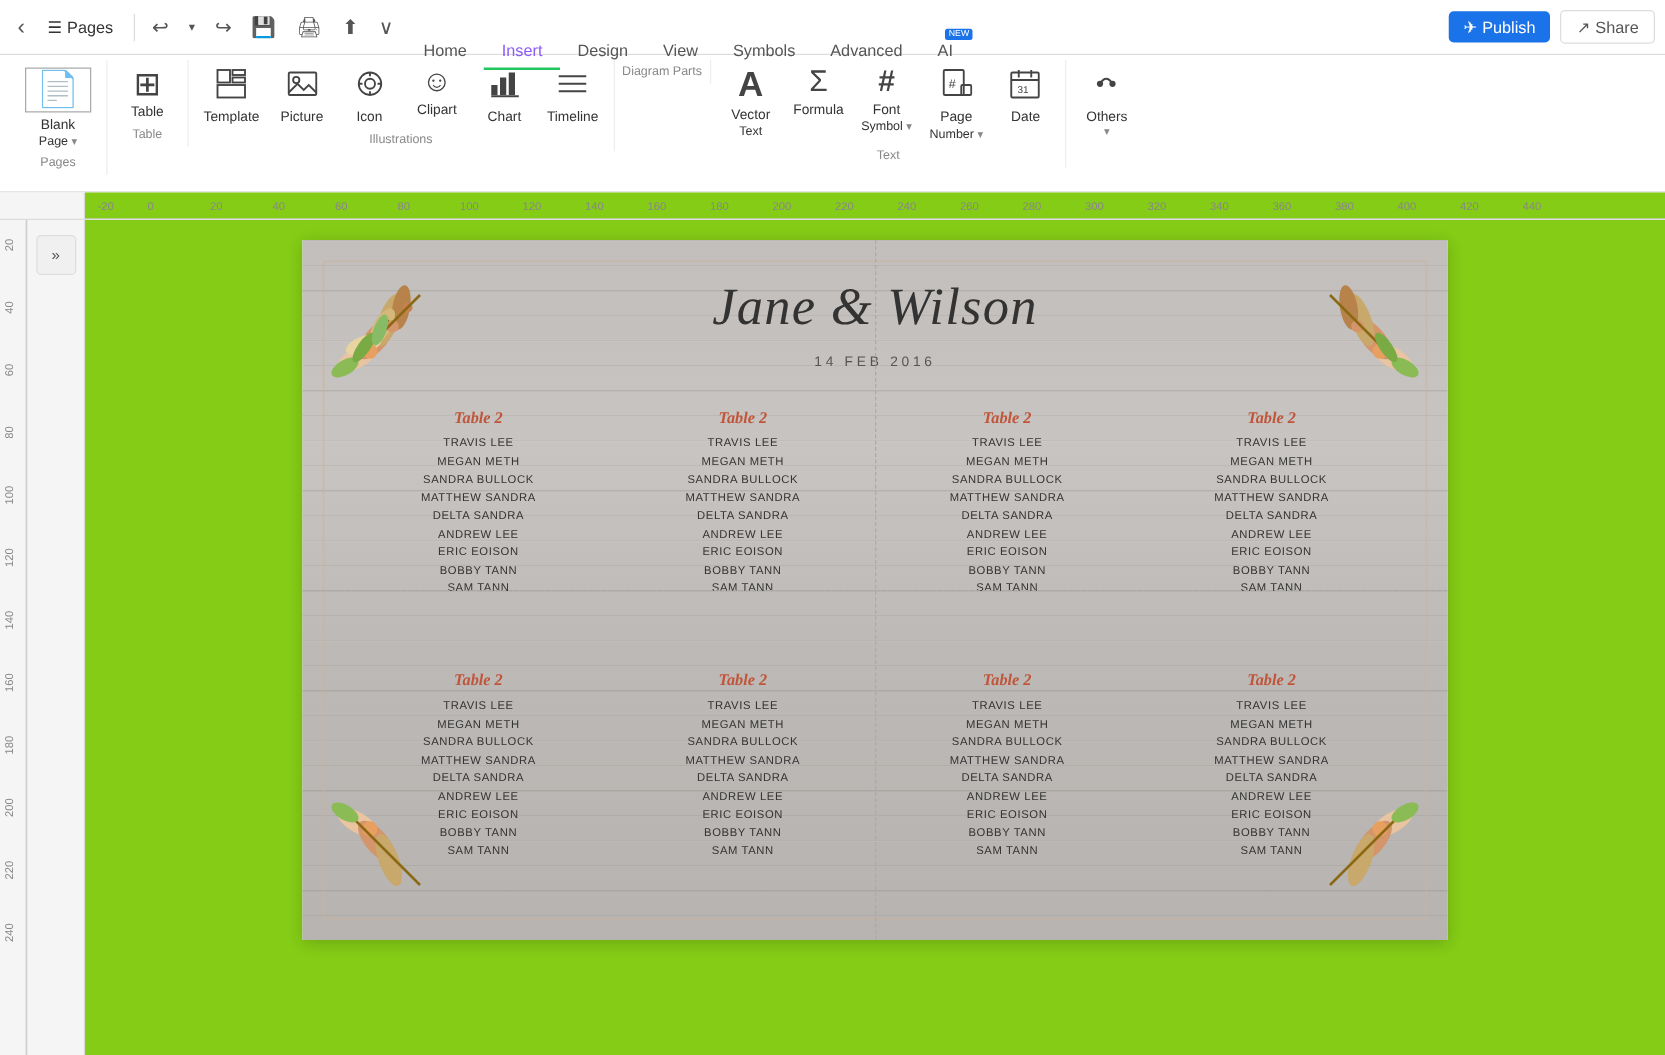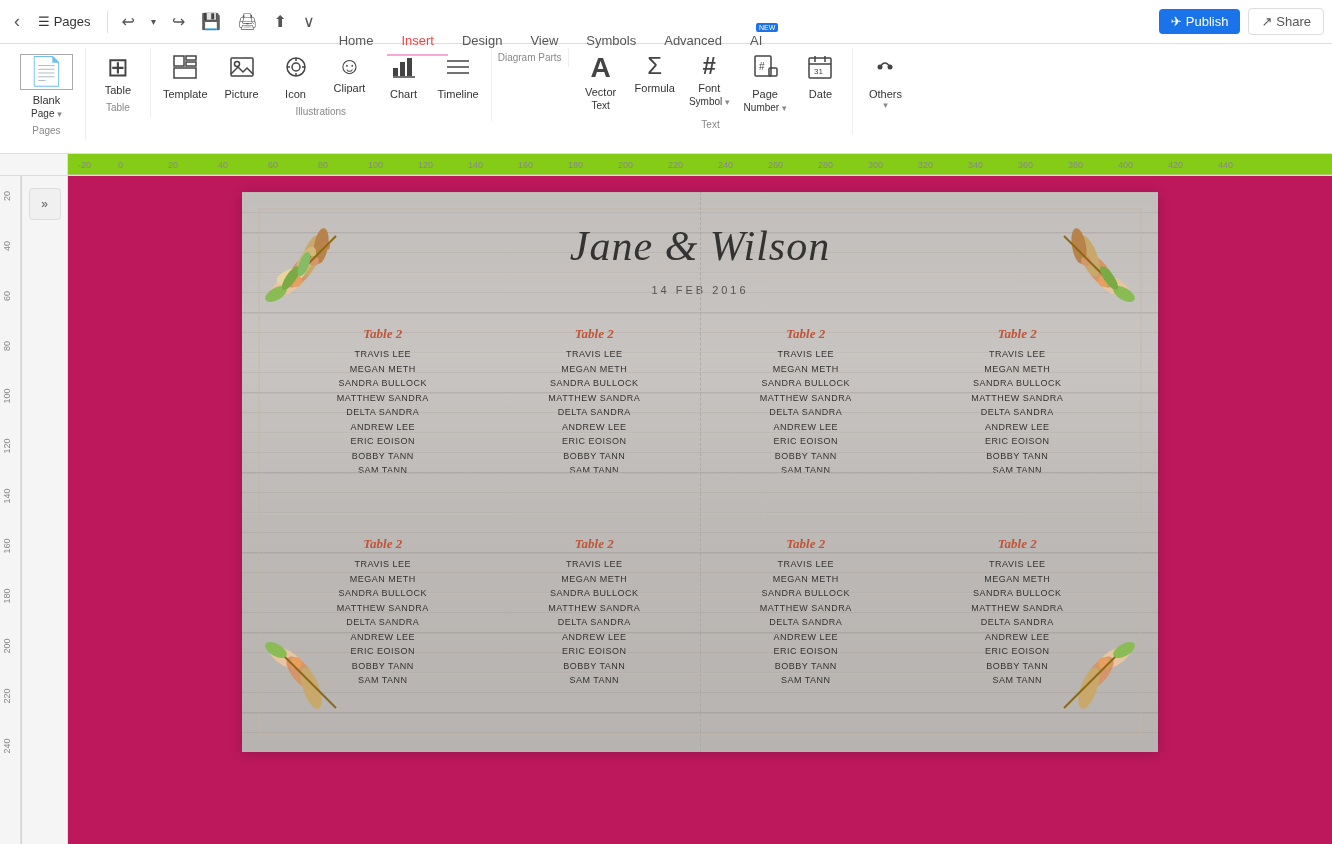--- a/index.html
+++ b/index.html
@@ -145,21 +145,21 @@
   <span class="nav-icon-btn">↩</span>
   <span class="nav-icon-btn" style="font-size:10px;">▾</span>
   <span class="nav-icon-btn">↪</span>
   <span class="nav-icon-btn">💾</span>
   <span class="nav-icon-btn">🖨</span>
   <span class="nav-icon-btn">⬆</span>
   <span class="nav-icon-btn">∨</span>
 
   <div class="nav-tabs">
     <span class="nav-tab">Home</span>
-    <span class="nav-tab active" style="color:#ef4444; border-bottom:2px solid #f9a8d4;">Insert</span>
+    <span class="nav-tab active" style="color:#8b5cf6; border-bottom:2px solid #22c55e;">Insert</span>
     <span class="nav-tab">Design</span>
     <span class="nav-tab">View</span>
     <span class="nav-tab">Symbols</span>
     <span class="nav-tab">Advanced</span>
     <span class="nav-tab" style="position:relative;text-align:right;">
       AI<span style="position:absolute;top:-4px;right:-2px;background:#1a73e8;color:#fff;font-size:7px;padding:1px 3px;border-radius:2px;">NEW</span>
     </span>
   </div>
 
   <div class="nav-right">
@@ -381,21 +381,21 @@
         <text x="10" y="570" font-size="9" fill="#888" transform="rotate(-90,10,570)" text-anchor="middle">240</text>
       </svg>
     </div>
 
     <div style="width:46px; background:#f5f5f5; border-right:1px solid #ddd; display:flex; flex-direction:column; align-items:center; padding-top:8px; flex-shrink:0;">
       <div class="collapse-btn">
         <span style="font-size:12px; color:#555;">»</span>
       </div>
     </div>
 
-    <div style="flex:1; background:#be185d; overflow:auto; padding:16px 16px;">
+    <div style="flex:1; background:#84cc16; overflow:auto; padding:16px 16px;">
 
       <div style="width:916px; margin: 0 auto; background:#fff; box-shadow:0 2px 12px rgba(0,0,0,0.2); position:relative;">
 
         <div class="wedding-bg">
           <div class="wood-planks"></div>
           <div class="wood-overlay"></div>
 
           <div class="border-frame"></div>
 
           <div class="floral-corner floral-tl">

